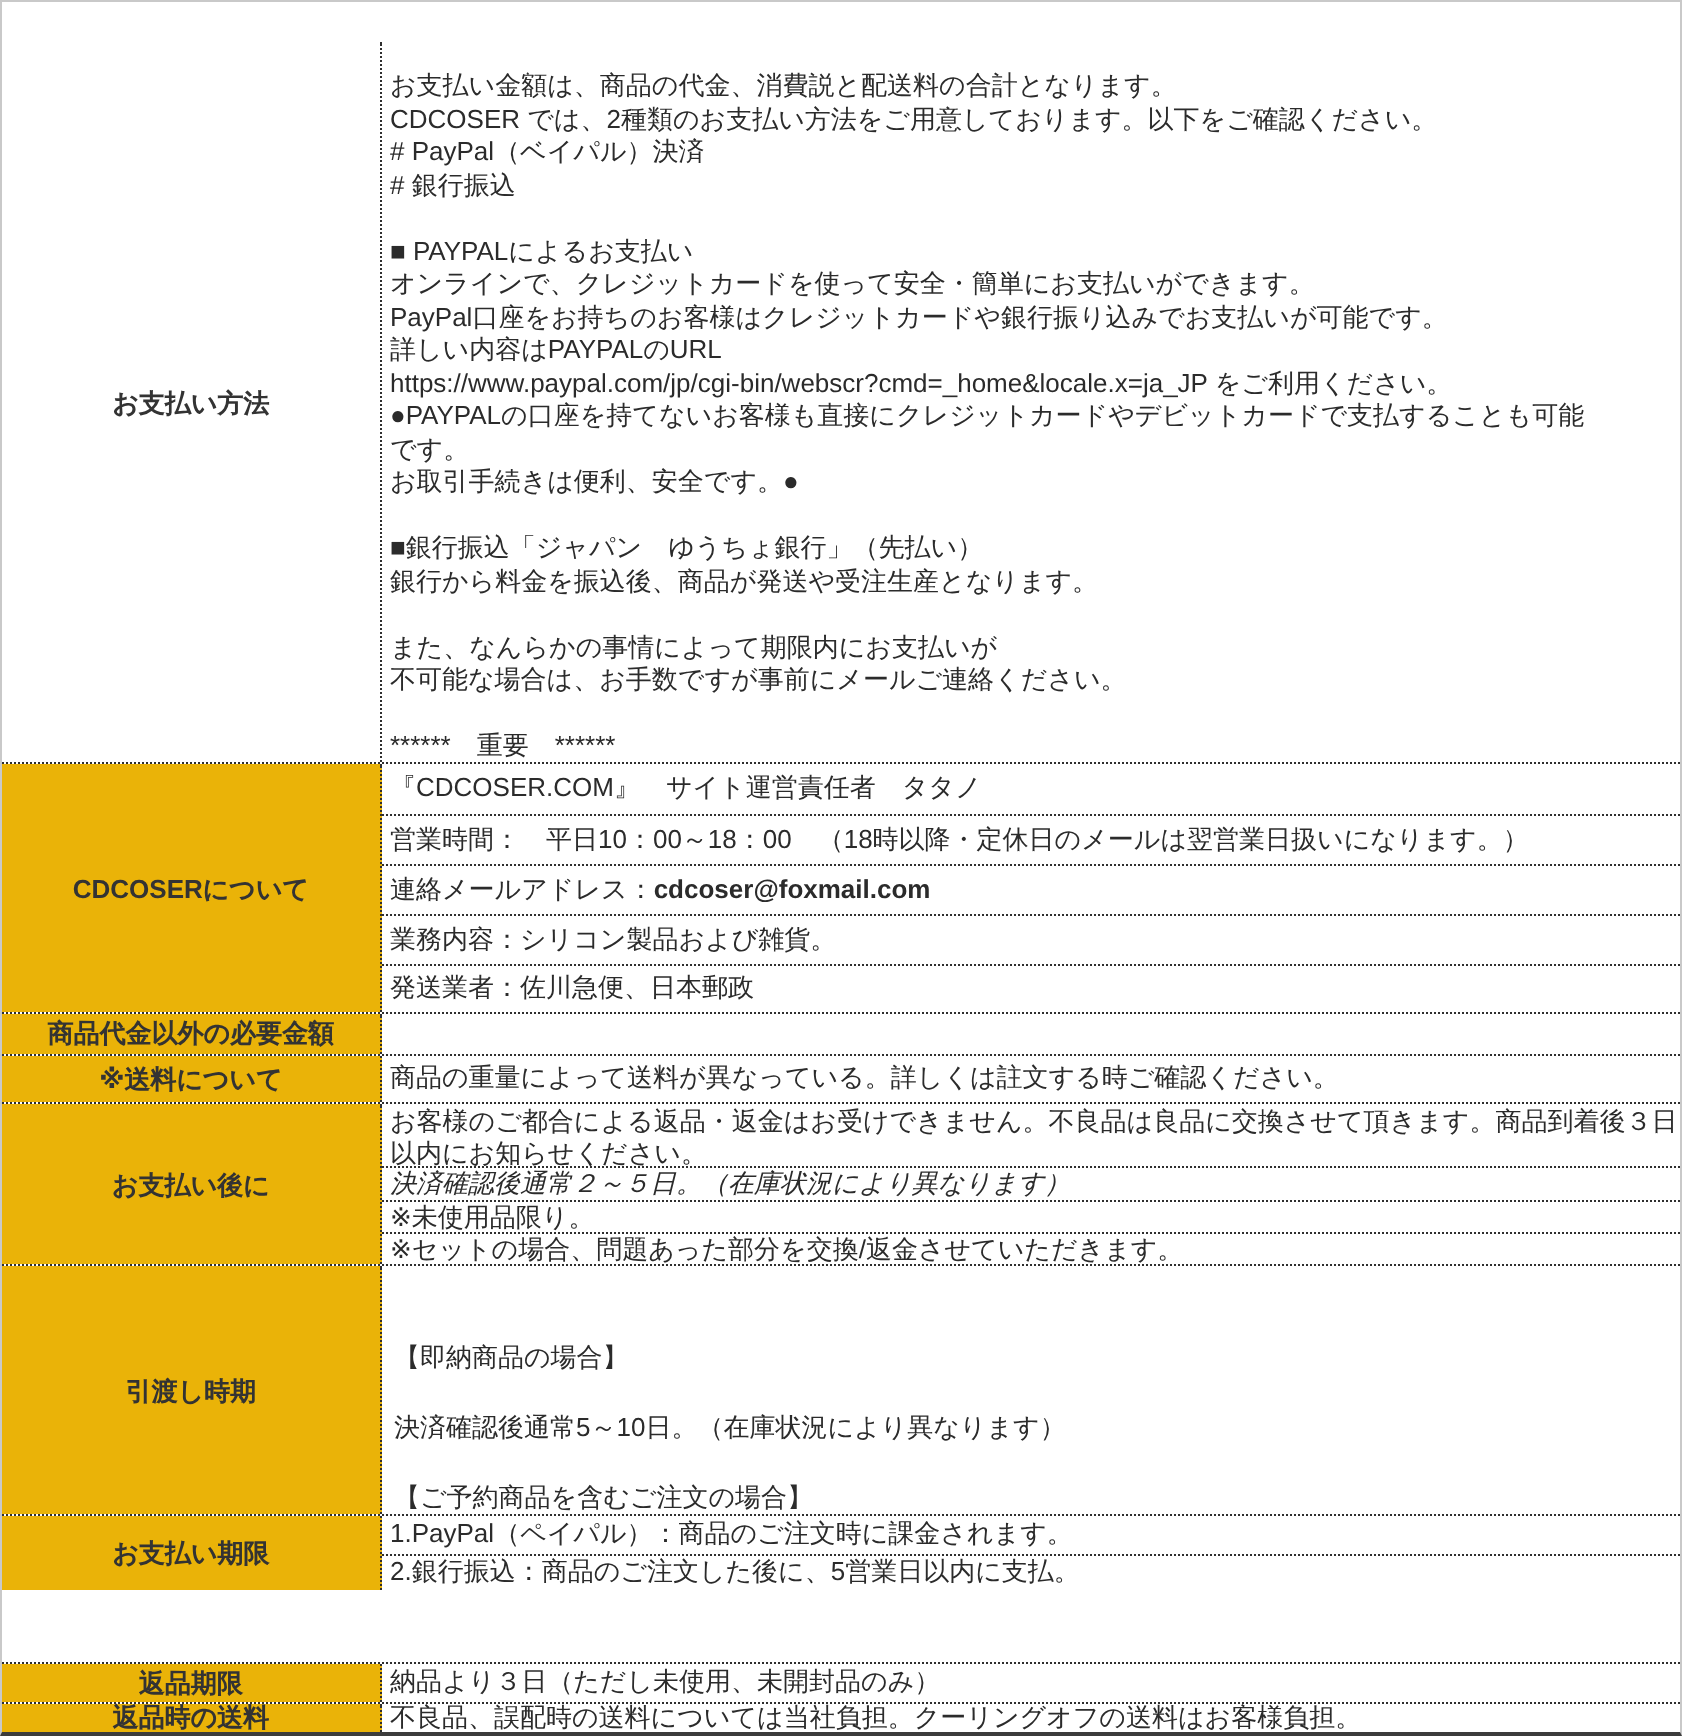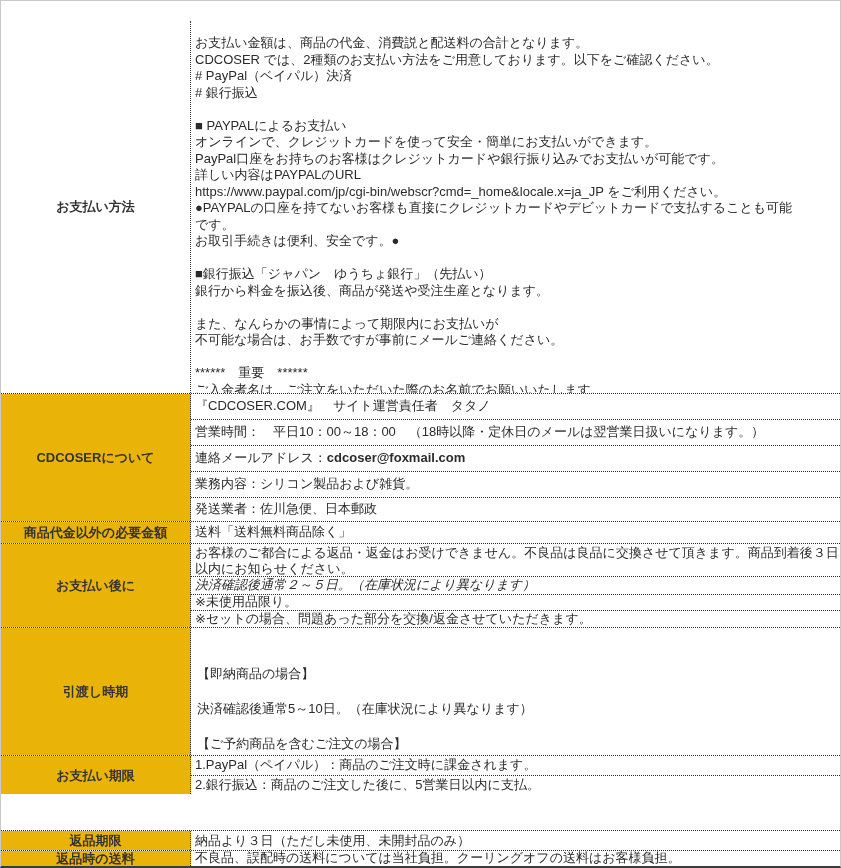--- a/index.html
+++ b/index.html
@@ -85,25 +85,28 @@
           <span>連絡メールアドレス：</span>
           <b>cdcoser@foxmail.com</b>
         </div>
       <div class="cell" style="height:26px;">業務内容：シリコン製品および雑貨。</div>
       <div class="cell" style="height:25px;">発送業者：佐川急便、日本郵政</div>
     </div>
   </div>
 
   <div class="row" style="height:22px;">
     <div class="label-cell">商品代金以外の必要金額</div>
+  </div>
+
+  <div class="row" style="height:25px;">
+    <div class="label-cell">※送料について</div>
     <div class="content">
-      <div class="cell fill">送料「送料無料商品除く」</div>
+      <div class="cell fill">商品の重量によって送料が異なっている。詳しくは註文する時ご確認ください。</div>
     </div>
   </div>
-
 
   <div class="row" style="height:85px;">
     <div class="label-cell">お支払い後に</div>
     <div class="content">
       <div class="cell wrap2" style="height:33px;">お客様のご都合による返品・返金はお受けできません。不良品は良品に交換させて頂きます。商品到着後３日以内にお知らせください。</div>
       <div class="cell" style="height:18px;font-style:italic;">決済確認後通常２～５日。（在庫状況により異なります）</div>
       <div class="cell" style="height:17px;">※未使用品限り。</div>
       <div class="cell" style="height:17px;">※セットの場合、問題あった部分を交換/返金させていただきます。</div>
     </div>
   </div>

